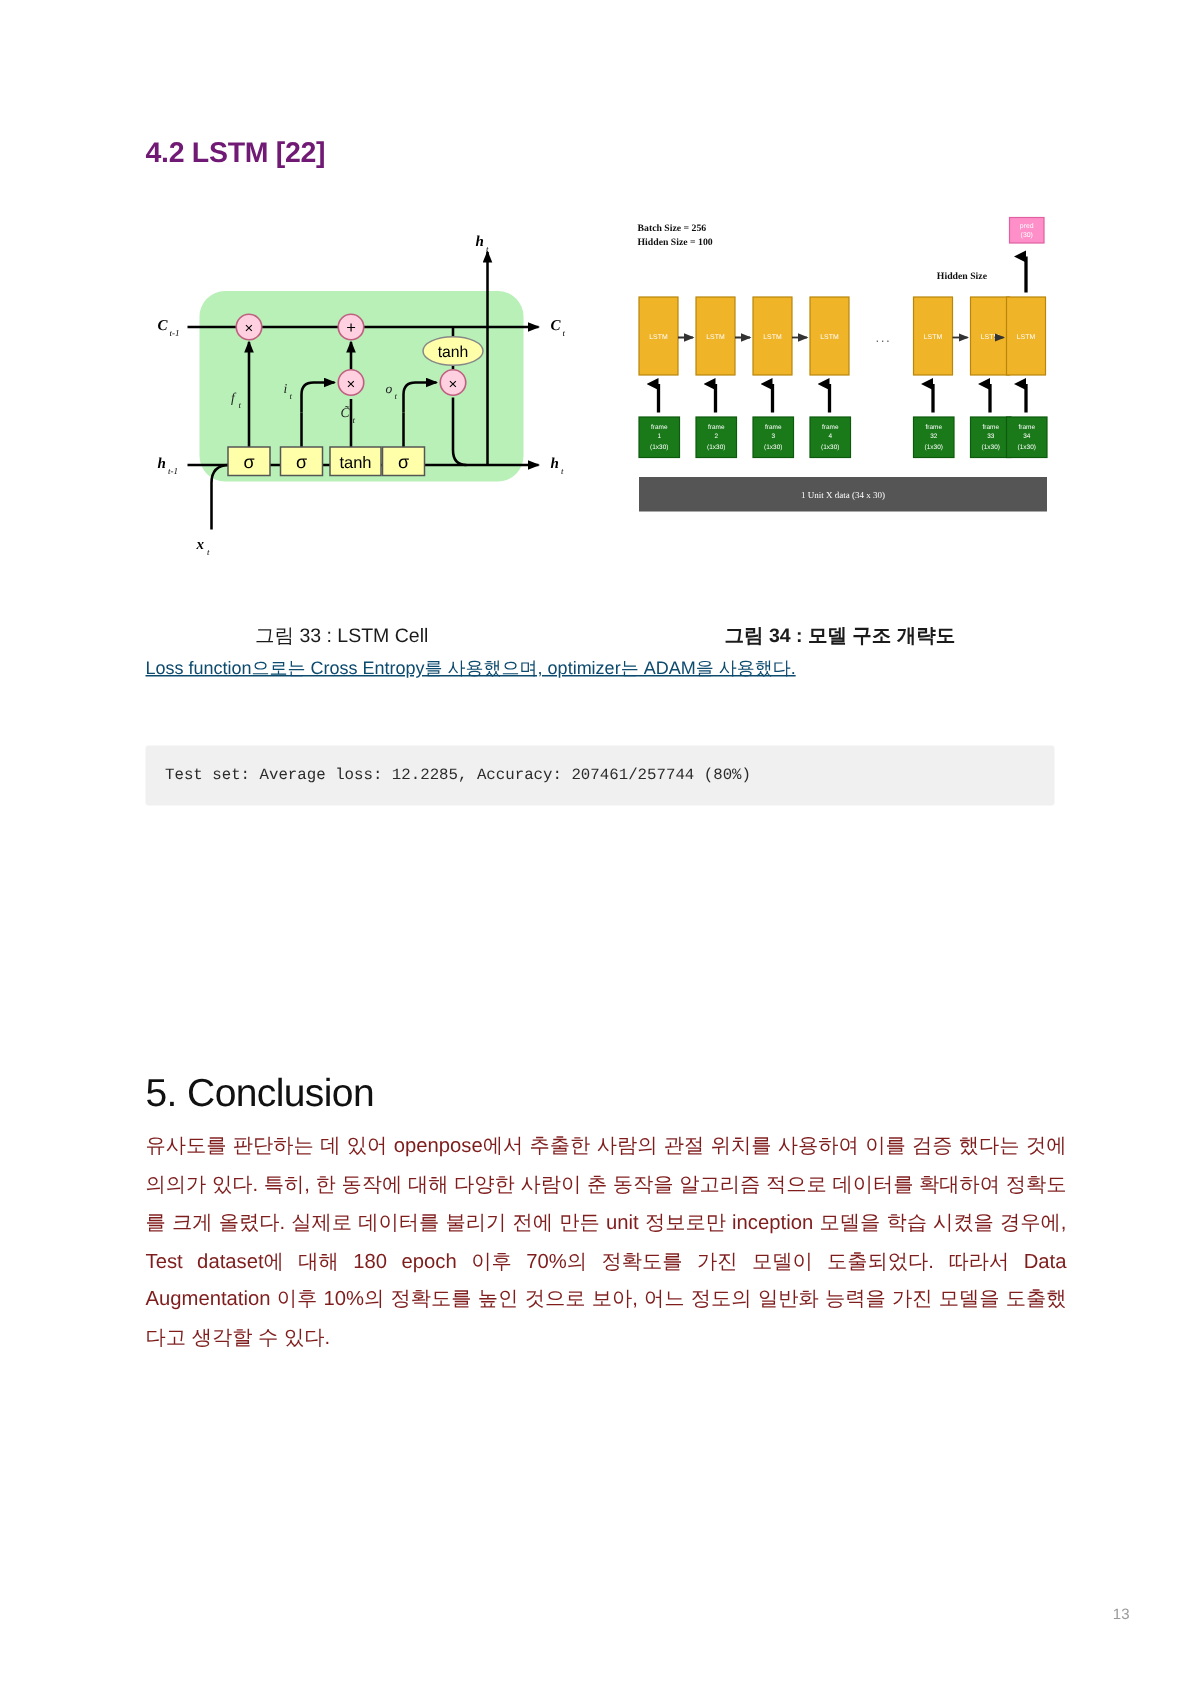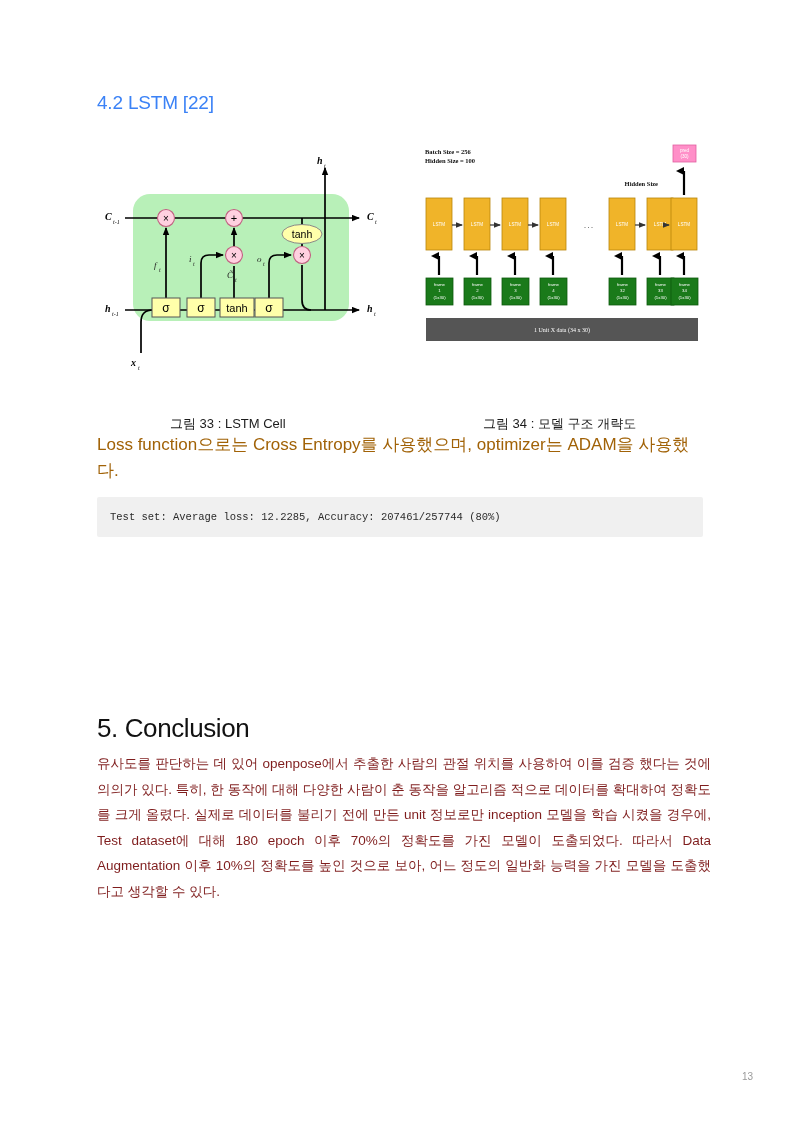--- a/index.html
+++ b/index.html
@@ -21,23 +21,23 @@
     inset: 0;
     background: #ffffff;
   }
 
   
   .h-sub {
     position: absolute;
     left: 97px;
     top: 92px;
     font-size: 19px;
-    font-weight: normal;
+    font-weight: bold;
     letter-spacing: -0.2px;
-    color: #3b82f6;
+    color: #701a75;
   }
   .h-main {
     position: absolute;
     left: 97px;
     top: 713px;
     font-size: 26px;
     font-weight: normal;
     letter-spacing: -0.4px;
     color: #111;
   }
@@ -74,30 +74,31 @@
 
   
   .cap {
     position: absolute;
     font-size: 13px;
     color: #1b1b1b;
     white-space: nowrap;
     margin-top: 16px;
   }
   .cap-left  { left: 170px; top: 399px; }
-  .cap-right { left: 483px; top: 399px; }
+  .cap-right { left: 483px; top: 399px; font-weight: bold; }
 
   
   .para {
     position: absolute;
     left: 97px;
     width: 612px;
-    font-size: 17px;
+    font-size: 12px;
     line-height: 26px;
-    color: #a16207;
+    color: #0c4a6e;
+    text-decoration: underline;
   }
   .para-1 { top: 432px; }
   .para-2 { top: 459px; }
 
   
   .code-block {
     position: absolute;
     left: 97px;
     top: 497px;
     width: 606px;

